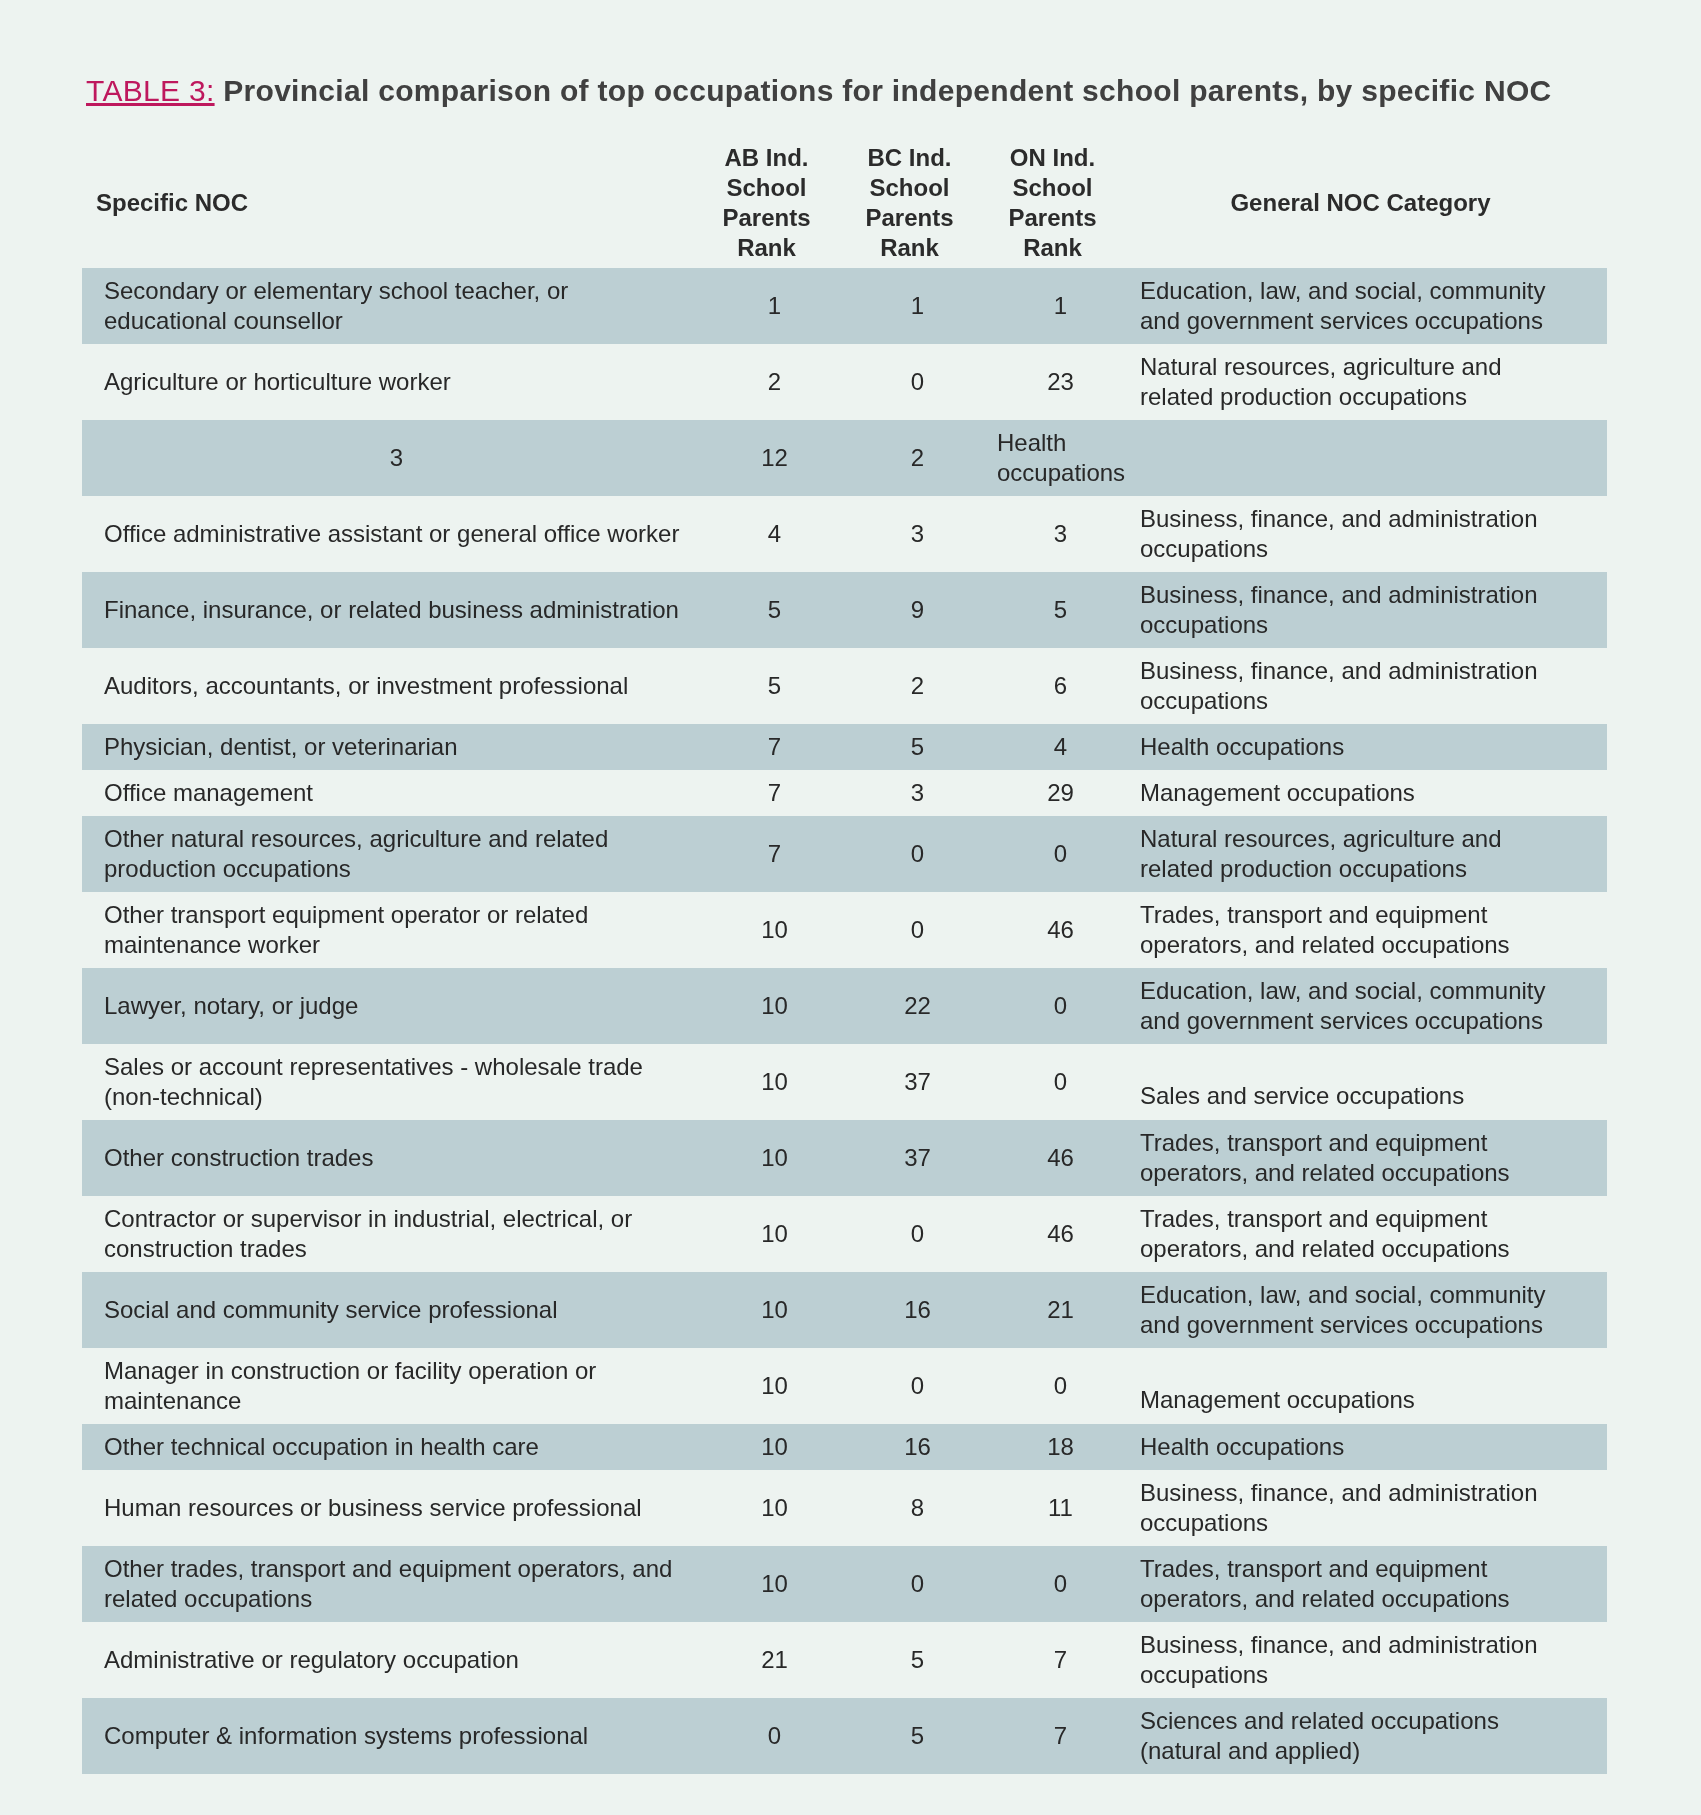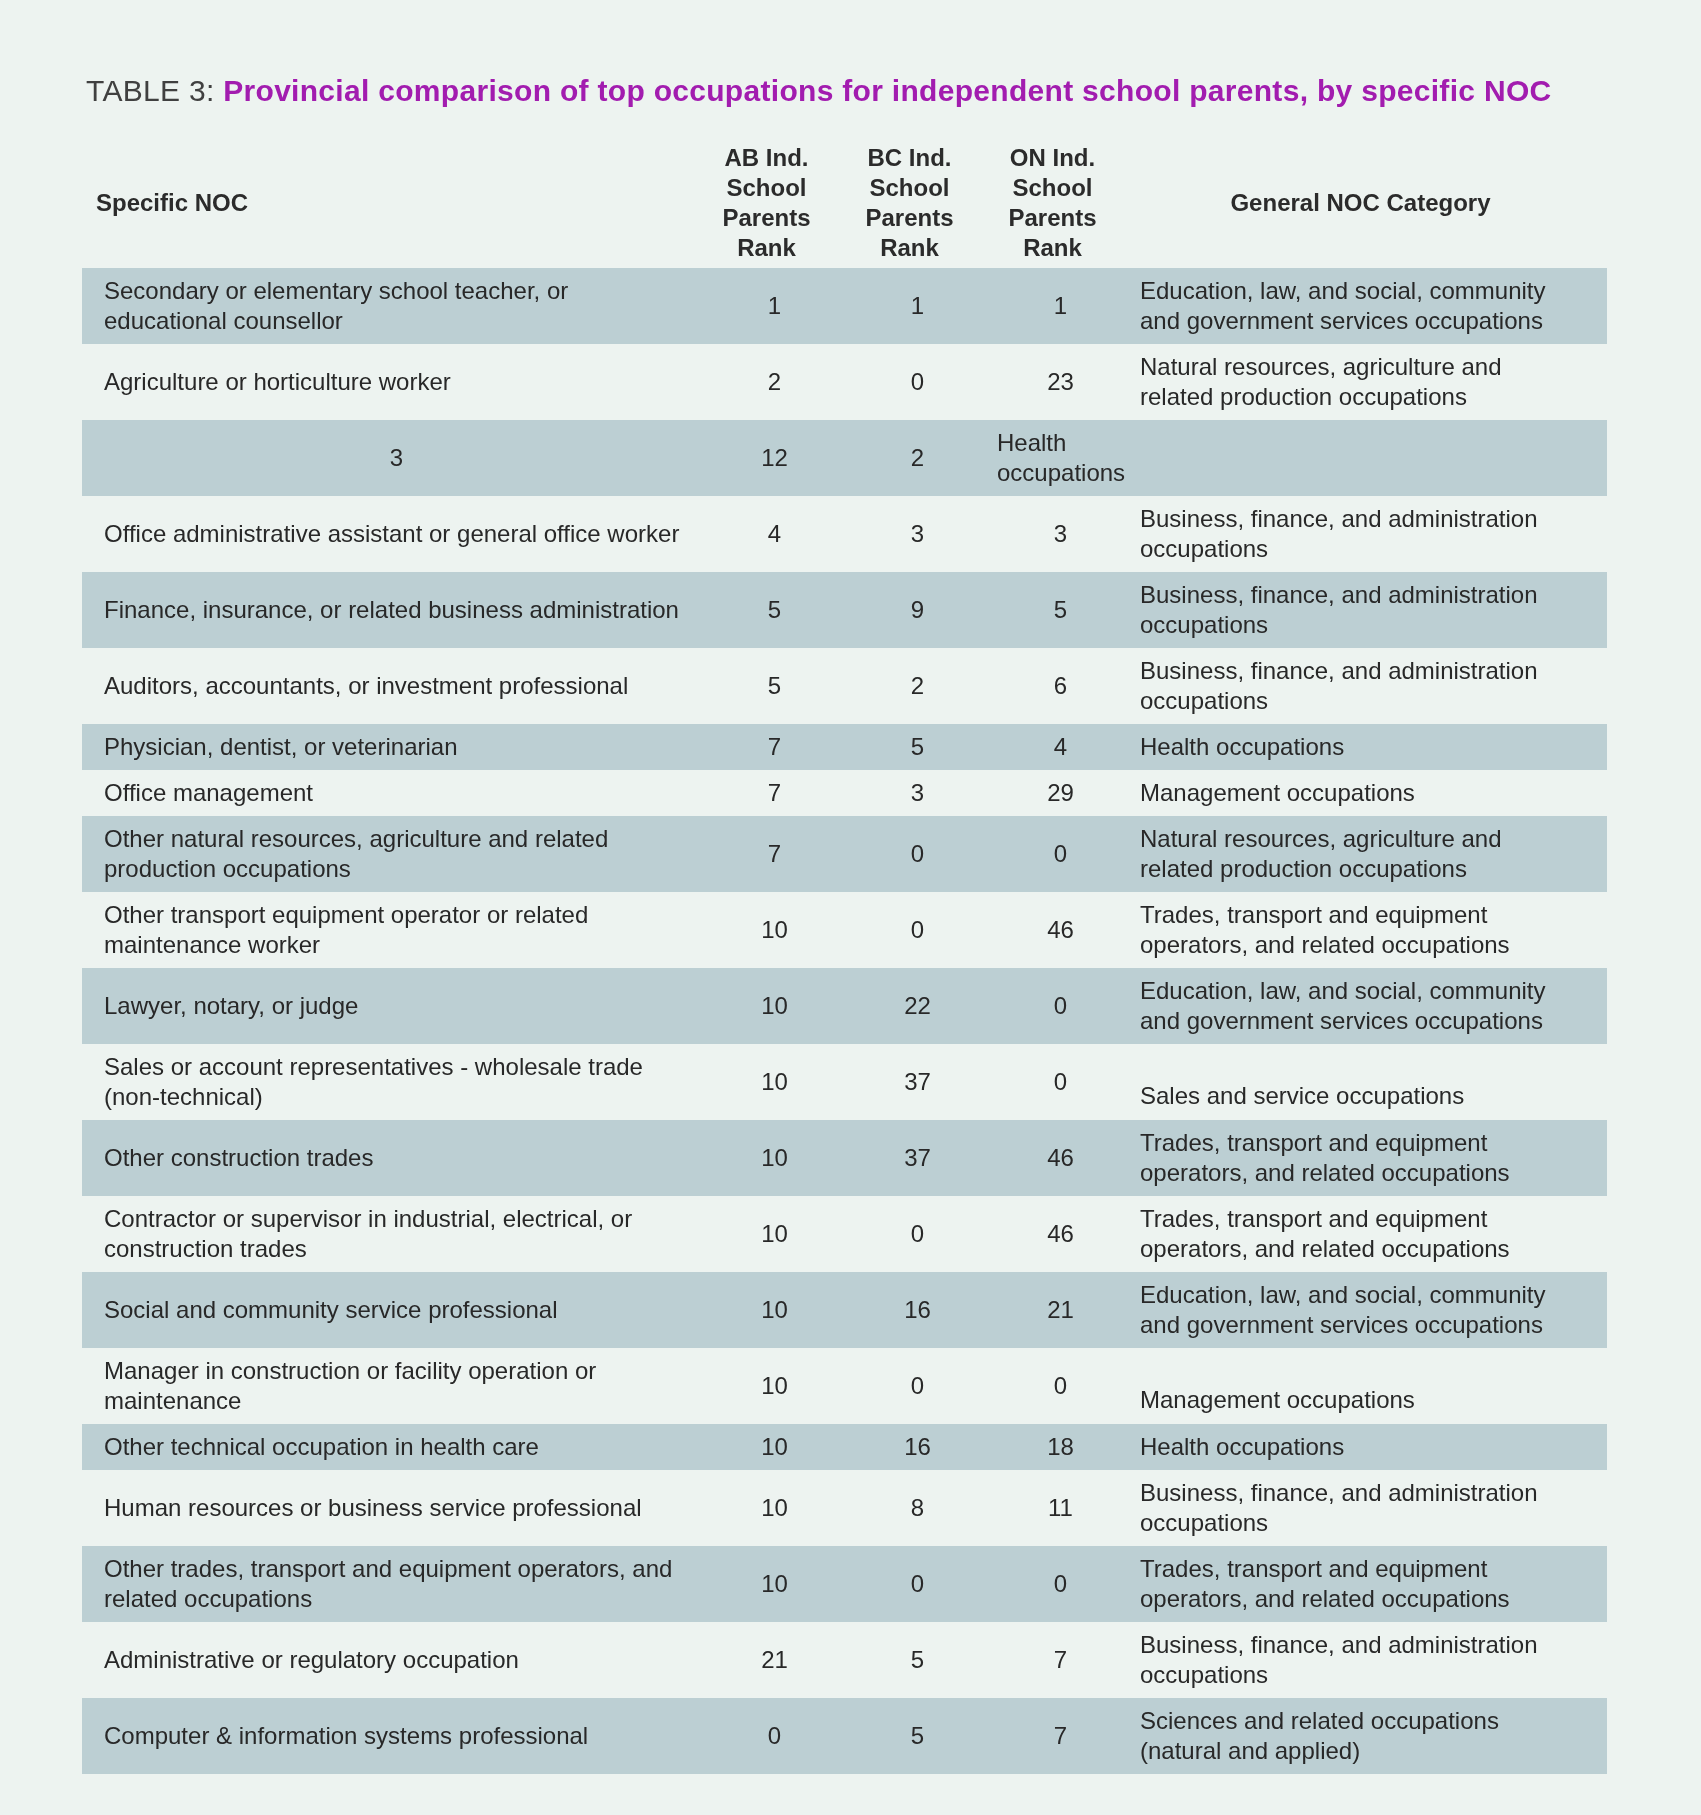--- a/index.html
+++ b/index.html
@@ -11,22 +11,22 @@
     color: #282828;
     position: relative;
     overflow: hidden;
   }
   .page-title {
     position: absolute; left: 86px; top: 72px;
     font-size: 30px; line-height: 38px; margin: 0;
     font-weight: 700; letter-spacing: 0.3px;
     width: 1530px;
   }
-  .title-label { color: #404040; font-weight: 400; }
-  .title-text  { color: #a21caf; font-weight: 700; }
+  .title-label { color: #be185d; font-weight: 400; text-decoration: underline; }
+  .title-text  { color: #404040; font-weight: 700; }
 
   .noc-table {
     position: absolute; left: 82px; top: 140px;
     width: 1525px;
     font-size: 24px; line-height: 30px;
   }
   .thead {
     display: grid;
     grid-template-columns: 613px 143px 143px 143px 1fr;
     align-items: center;

